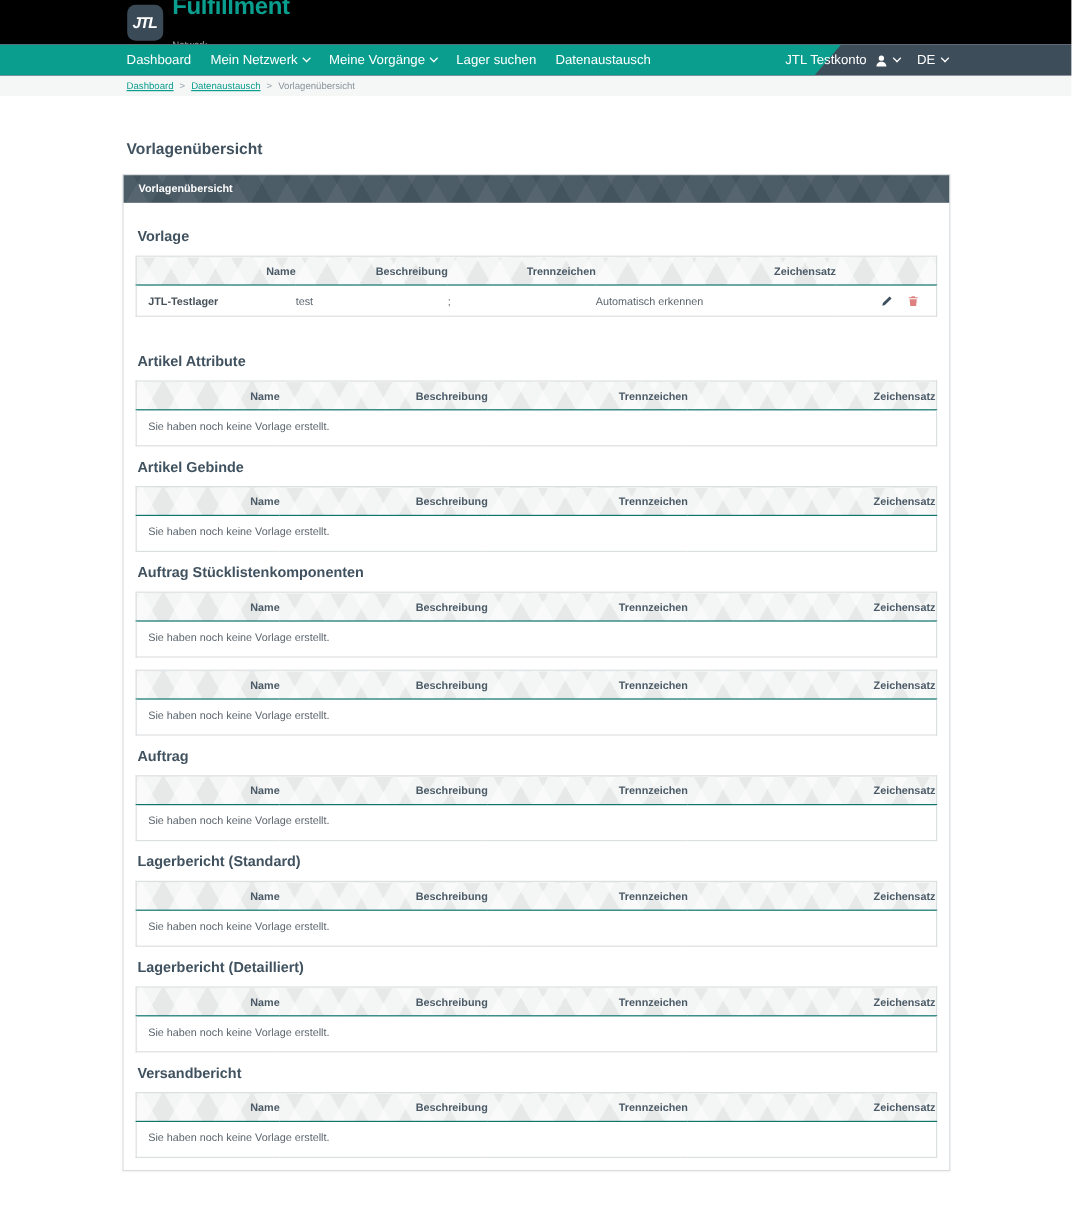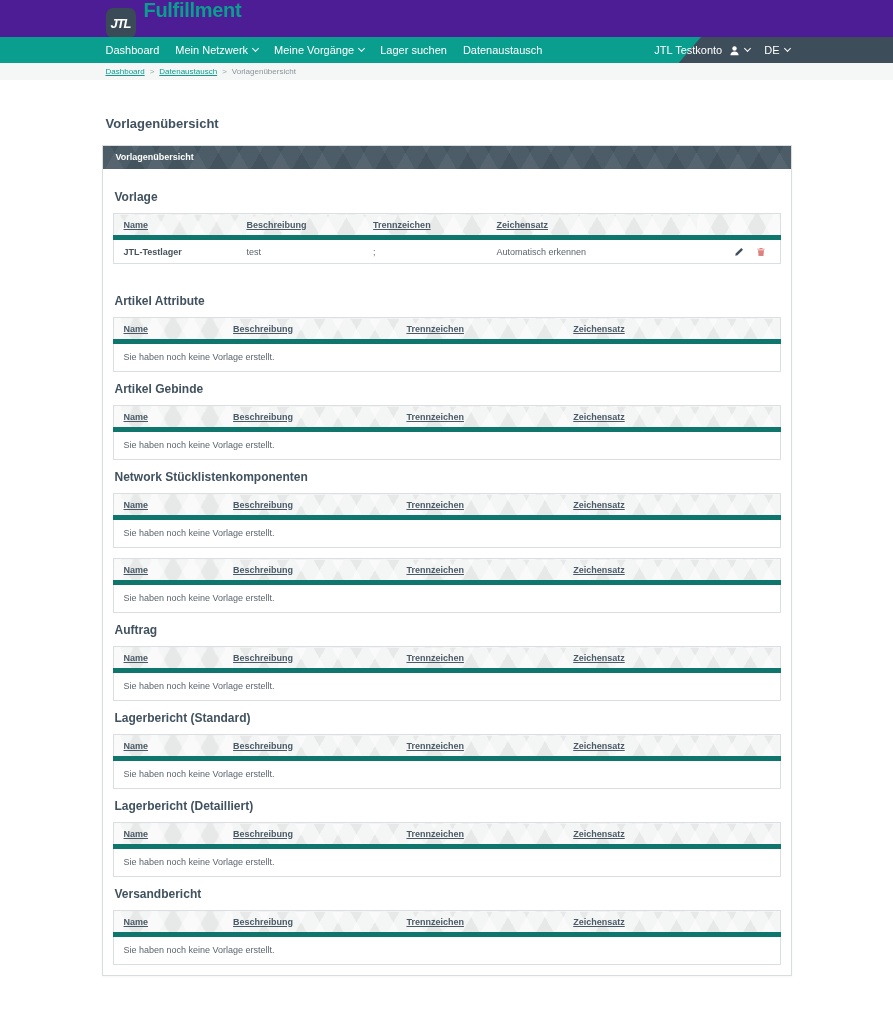--- a/index.html
+++ b/index.html
@@ -7,21 +7,21 @@
   body {
     height: 1024px;
     background: #ffffff;
     font-family: "Liberation Sans", sans-serif;
     color: #40525f;
     overflow: hidden;
   }
   .container { width: 690px; margin: 0 auto; }
 
   
-  .top-header { height: 37px; display: flex; background: #4c1d95; }
+  .top-header { height: 37px; display: flex; align-items: center; background: #000000; }
   .brand { display: flex; align-items: center; gap: 8px; padding-left: 4px; }
   .brand-badge {
     width: 30px; height: 30px; background: #3b4a57; border-radius: 7px;
     color: #fff; font-weight: bold; font-style: italic; font-size: 13px;
     display: flex; align-items: center; justify-content: center; letter-spacing: -1px;
   }
   .brand-text { line-height: 1; }
   .brand-title { color: #0a9e8e; font-weight: bold; font-size: 20px; letter-spacing: -0.3px; }
   .brand-sub { color: #9aa5ad; font-size: 8px; margin-top: 18px; }
 
@@ -68,30 +68,29 @@
     color: #fff; font-size: 9px; font-weight: bold;
   }
   .card-body { padding: 21px 10px 0; }
 
   
   .section { margin-bottom: 10px; }
   .section.has-rows { margin-bottom: 30px; }
   .section-title { font-size: 12px; font-weight: bold; color: #40525f; margin: 0 0 9px 2px; }
   table.tpl-table { width: 100%; border-collapse: collapse; border: 1px solid #dcdfe2; font-size: 9px; table-layout: fixed; }
   table.tpl-table thead th {
-    height: 24px; text-align: left; font-weight: bold; color: #4a5a66;
+    height: 24px; text-align: right; font-weight: bold; color: #4a5a66;
     background-color: #e7e8e8;
     background-image:
       repeating-linear-gradient(60deg,  rgba(255,255,255,0.55) 0 16px, transparent 16px 32px),
       repeating-linear-gradient(-60deg, rgba(255,255,255,0.55) 0 16px, transparent 16px 32px);
     padding: 0;
-    text-decoration: underline;
   }
   table.tpl-table thead th:first-child { padding-left: 10px; }
-  table.tpl-table tbody td { border-top: 5px solid #0f766e; color: #5b656d; }
+  table.tpl-table tbody td { border-top: 1px solid #0f766e; color: #5b656d; }
   tr.data-row td { height: 26px; vertical-align: middle; }
   tr.data-row td:first-child { padding-left: 10px; font-weight: bold; color: #47525a; }
   tr.empty-row td { height: 30px; vertical-align: top; padding: 8px 0 0 10px; color: #6e7880; }
   td.actions-cell { text-align: right; padding-right: 14px; white-space: nowrap; }
   .icon-btn { background: none; border: none; cursor: pointer; padding: 0; margin-left: 12px; vertical-align: middle; }
   .icon-btn svg { width: 10px; height: 10px; display: block; }
 </style>
 </head>
 <body>
 
@@ -242,21 +241,21 @@
               </tr>
             </thead>
             <tbody>
               <tr class="empty-row">
                 <td colspan="4">Sie haben noch keine Vorlage erstellt.</td>
               </tr>
             </tbody>
           </table>
         </div>
         <div class="section">
-          <div class="section-title">Network Stücklistenkomponenten</div>
+          <div class="section-title">Auftrag Stücklistenkomponenten</div>
           <table class="tpl-table">
             <colgroup>
               <col style="width: 18%;">
               <col style="width: 26%;">
               <col style="width: 25%;">
               <col style="width: 31%;">
             </colgroup>
             <thead>
               <tr>
                 <th>Name</th>

